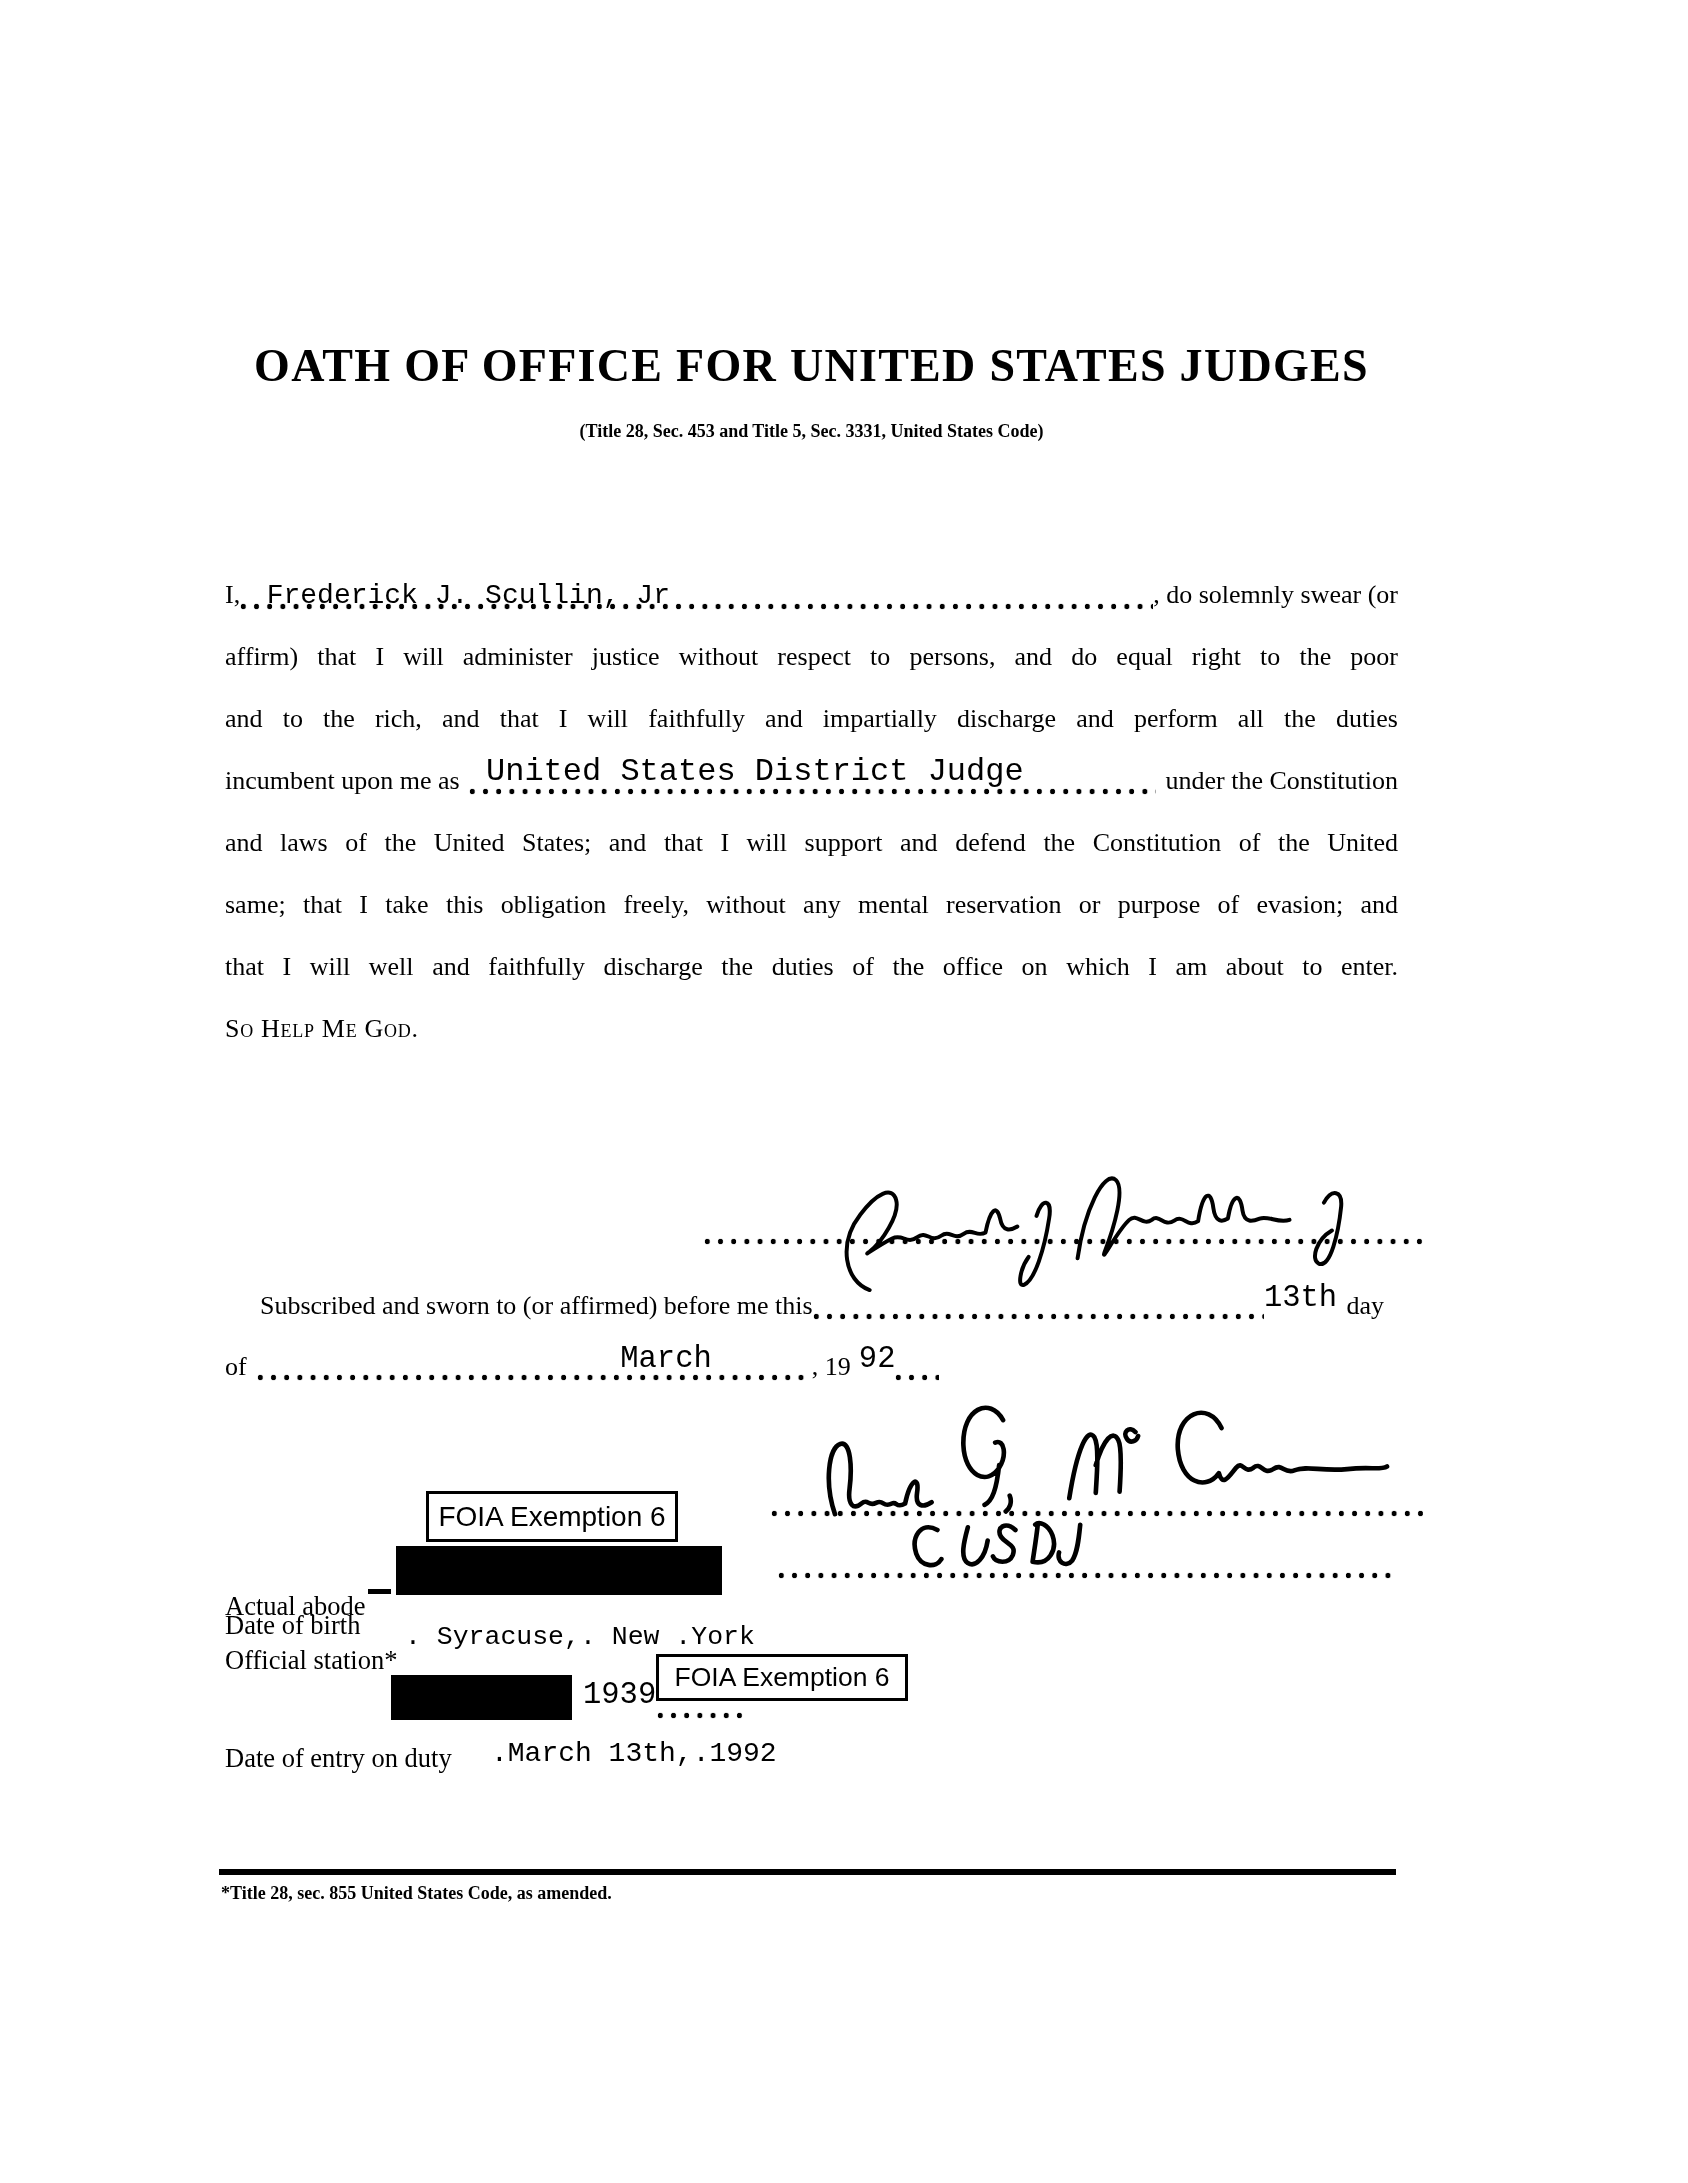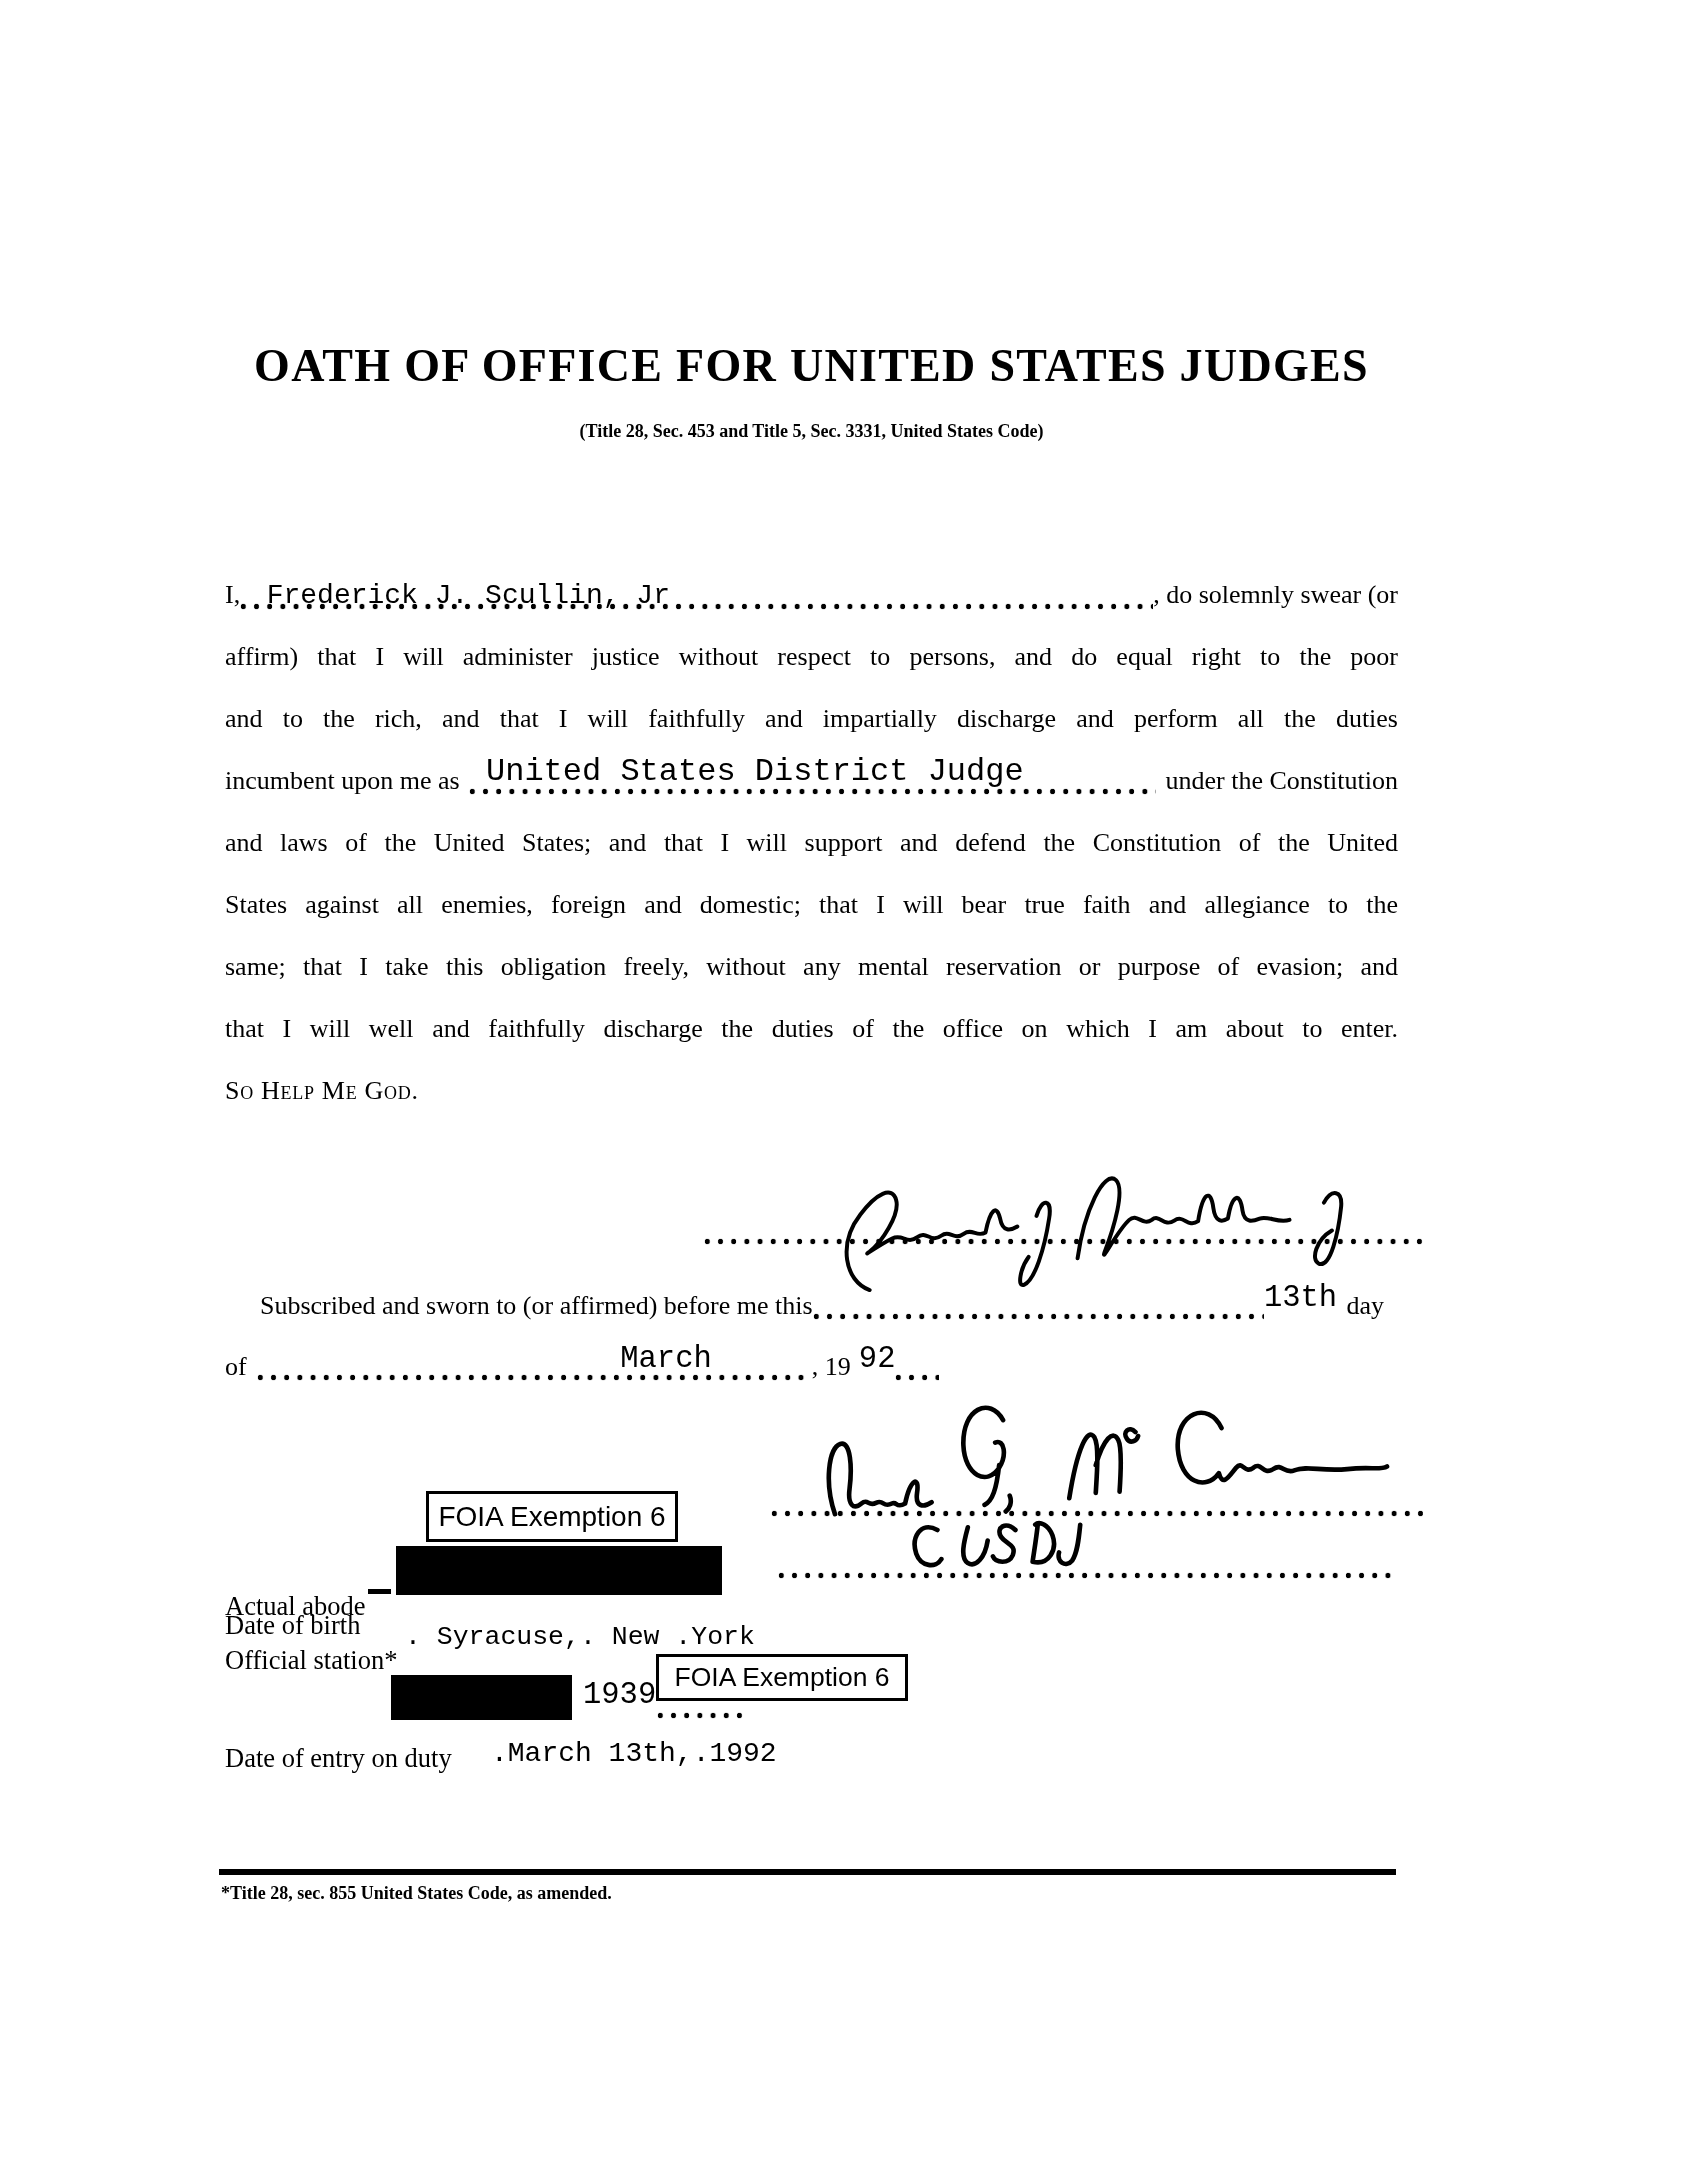--- a/index.html
+++ b/index.html
@@ -82,21 +82,20 @@
       <span>, do solemnly swear (or</span>
     </div>
     <div class="oline">affirm) that I will administer justice without respect to persons, and do equal right to the poor</div>
     <div class="oline">and to the rich, and that I will faithfully and impartially discharge and perform all the duties</div>
     <div class="oline-flex">
       <span>incumbent upon me as</span>
       <span class="fill" style="flex:1 1 auto; margin-left:9.3px; margin-right:9.3px;"><span class="mono mono-office">United States District Judge</span></span>
       <span>under the Constitution</span>
     </div>
     <div class="oline">and laws of the United States; and that I will support and defend the Constitution of the United</div>
-    <div class="oline">States against all enemies, foreign and domestic; that I will bear true faith and allegiance to the</div>
     <div class="oline">same; that I take this obligation freely, without any mental reservation or purpose of evasion; and</div>
     <div class="oline">that I will well and faithfully discharge the duties of the office on which I am about to enter.</div>
     <div class="oline-left smallcaps">So Help Me God.</div>
   </div>
 
   <div class="abs dots" style="left:704px; top:1238px; width:720px;"></div>
   <svg class="abs sig" style="left:818px; top:1151px;" width="596" height="149" viewBox="0 0 900 225" aria-label="Frederick J Scullin Jr">
     <path stroke-width="6" d="M78,210 C40,196 30,140 64,96 C88,64 112,52 118,74 C124,96 96,138 78,152 C64,162 92,142 112,132 C128,124 134,142 150,130 C164,119 170,140 186,128 C199,118 205,136 220,125 C233,116 240,131 253,123 C260,88 270,80 275,102 C279,123 291,120 301,114 M330,98 C338,70 354,72 349,102 C342,148 327,196 311,202 C300,206 306,176 318,160 M392,162 C402,90 432,28 450,44 C464,58 447,116 433,152 C426,172 452,120 470,104 C482,93 490,114 504,104 C516,94 522,116 538,105 C552,95 558,117 574,106 C581,62 593,56 597,86 C600,109 611,107 619,102 C625,66 637,60 641,90 C644,110 657,106 667,102 C680,97 695,110 712,104 M764,78 C776,56 792,60 790,84 C786,122 774,178 756,170 C744,164 752,134 776,120"></path>
   </svg>
 

